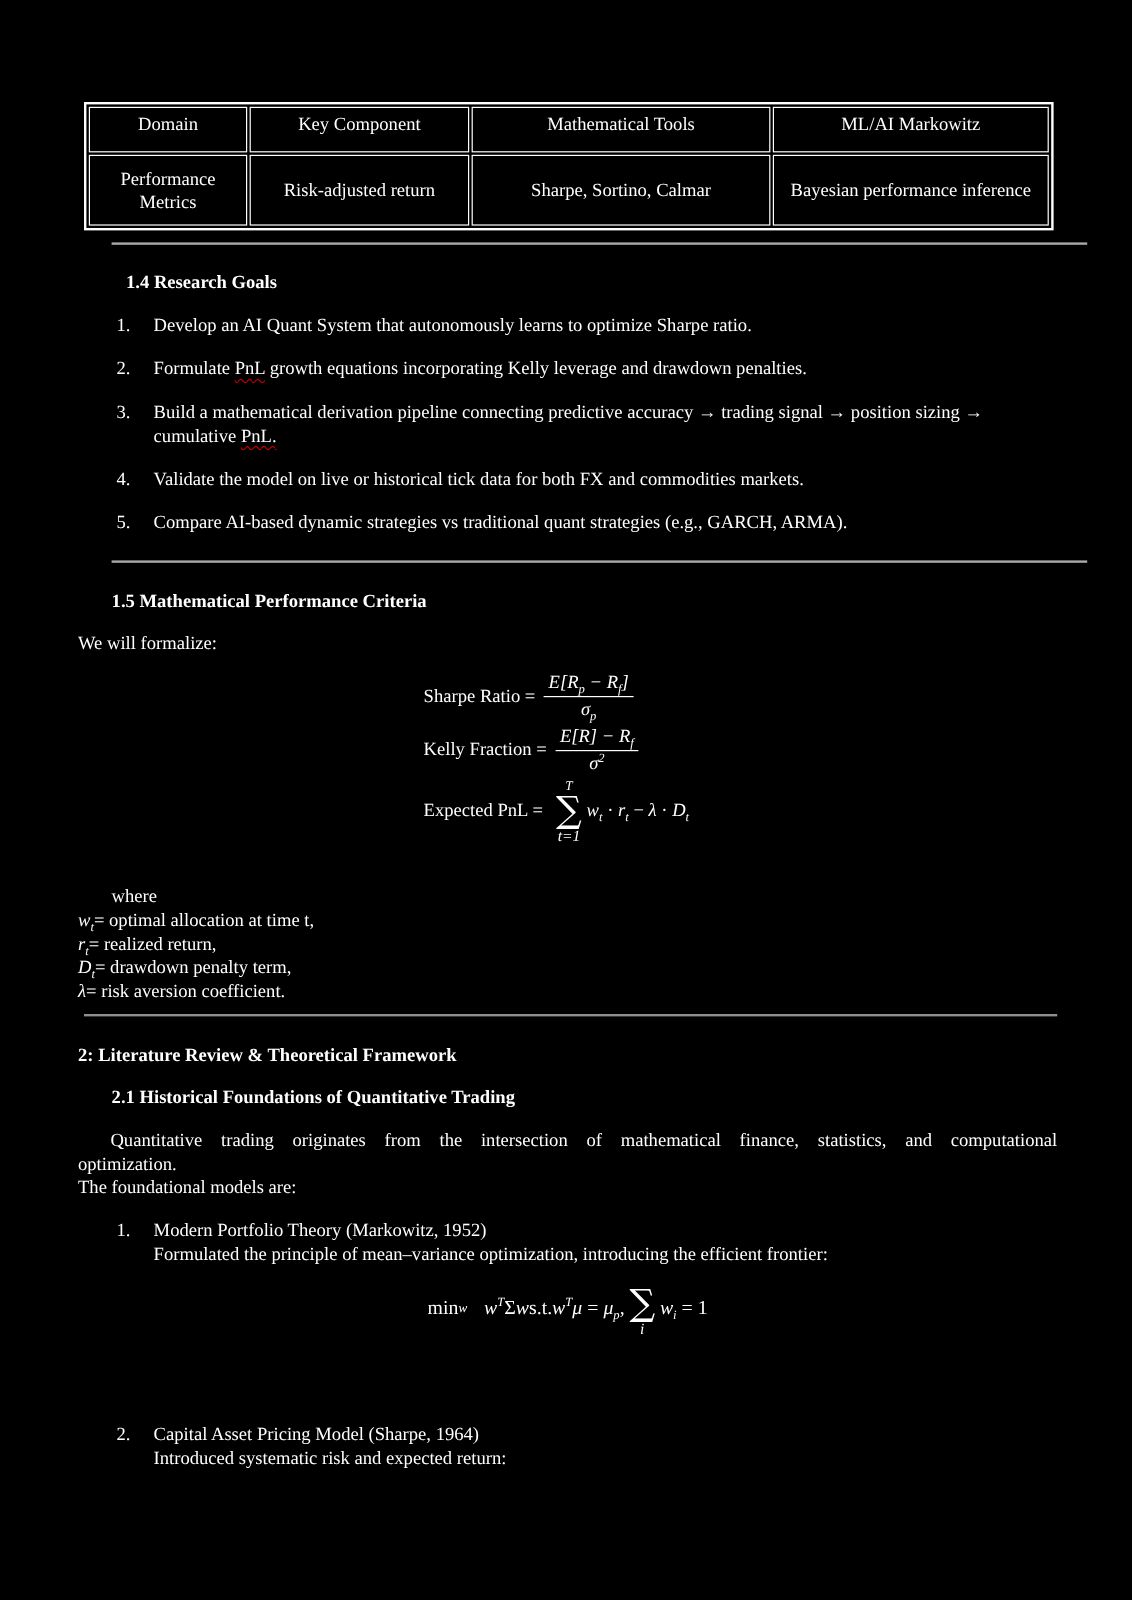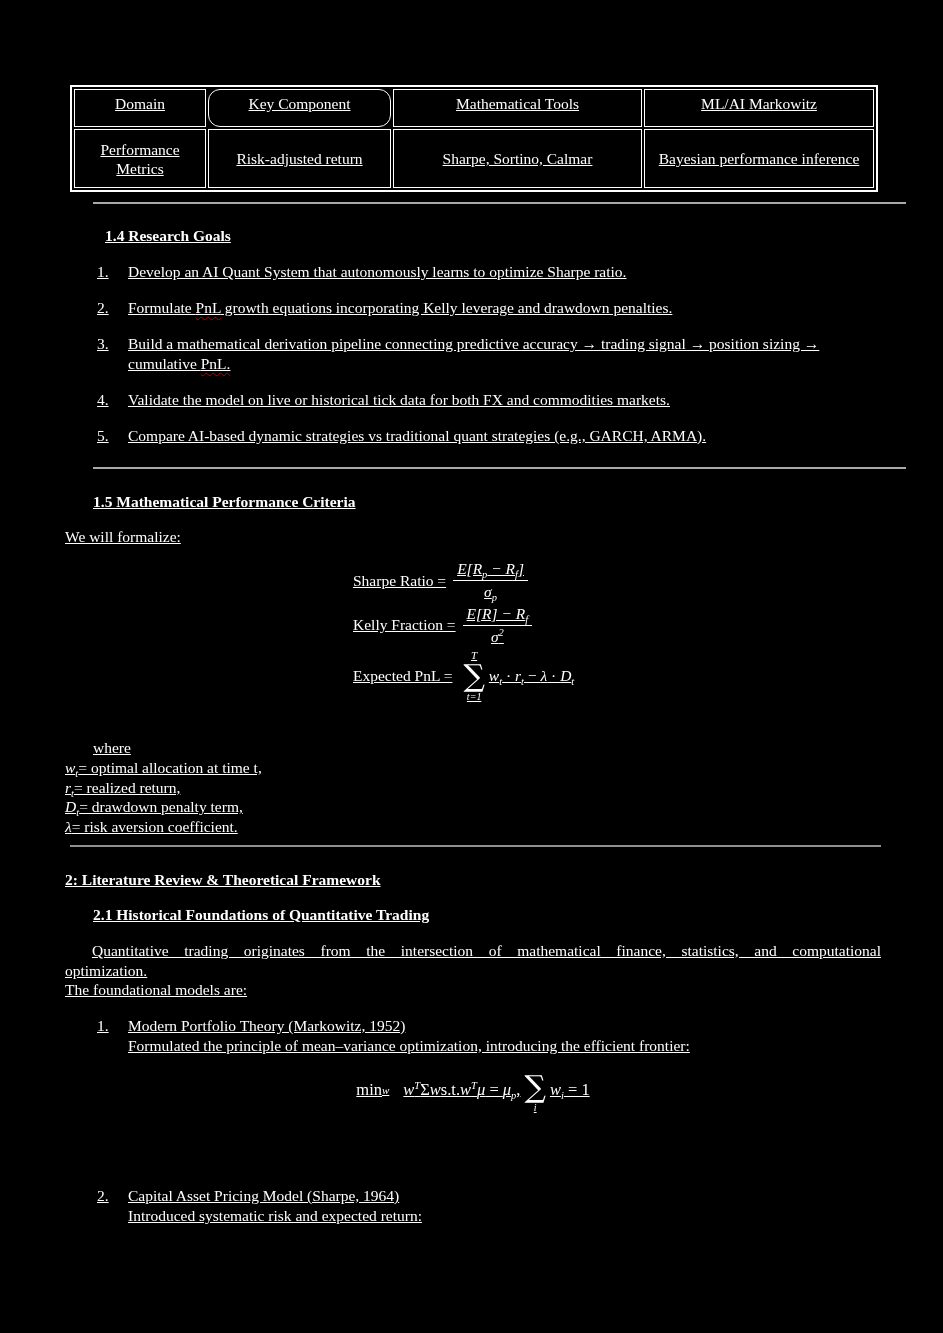--- a/index.html
+++ b/index.html
@@ -1,26 +1,26 @@
 <!DOCTYPE html>
 <html><head>
 <meta charset="utf-8">
 <style>
   html,body{margin:0;padding:0;background:#000;}
   .page{position:relative;width:943px;height:1333px;background:#000;color:#fff;
         font-family:"Liberation Serif","DejaVu Serif",serif;font-size:15.5px;overflow:hidden;}
-  .abs{position:absolute;text-decoration:underline;}
+  .abs{position:absolute;}
 
   
   table.doc-table{border:2.5px solid #fff;border-collapse:separate;border-spacing:2px;}
   table.doc-table th, table.doc-table td{border:1px solid #fff;text-align:center;font-weight:normal;
         padding:0 1px;line-height:19px;}
   table.doc-table th{height:32px;vertical-align:top;padding-top:4px;}
   table.doc-table td{height:57px;vertical-align:middle;}
-  .c1{width:128px;} .c2{width:179px;border-radius:12px;} .c3{width:245px;} .c4{width:226px;}
+  .c1{width:128px;} .c2{width:179px;} .c3{width:245px;} .c4{width:226px;}
 
   
   .hrule{height:2px;background:#a9a9a9;}
   .hrule.dim{background:#8f8f8f;}
 
   
   .b{font-weight:bold;}
   .just{text-align:justify;text-align-last:justify;}
   .indent{text-indent:27px;}
   .lh{line-height:19.7px;}
@@ -38,21 +38,21 @@
   .eqrow{display:flex;align-items:center;}
   .eqrow .lbl{padding-right:7px;white-space:pre;}
   i{font-style:italic;}
   sub,sup{font-size:10.5px;line-height:0;font-style:italic;}
   .frac{display:inline-flex;flex-direction:column;align-items:center;vertical-align:middle;text-align:right;}
   .fnum{padding:0 4px 2px;border-bottom:1.5px solid #fff;line-height:18px;}
   .fden{padding-top:2px;line-height:18px;}
   .sumstk{display:inline-flex;flex-direction:column;align-items:center;line-height:1;margin:0 4px;}
   .sumtop{font-size:11px;font-style:italic;line-height:11px;}
   .sumglyph{font-size:30px;line-height:30px;font-family:"DejaVu Serif",serif;}
-  .sumbot{font-size:10px;font-style:italic;line-height:12px;}
+  .sumbot{font-size:13px;font-style:italic;line-height:12px;}
   .minstk{display:inline-flex;flex-direction:row;align-items:center;line-height:1;margin-right:14px;}
   .minstk .mtop{line-height:16px;}
   .minstk .mbot{font-size:11px;font-style:italic;line-height:12px;}
   .mpt{display:flex;justify-content:center;align-items:center;height:56px;font-size:16.5px;}
 </style>
 </head>
 <body>
 
 <div class="page">
 

